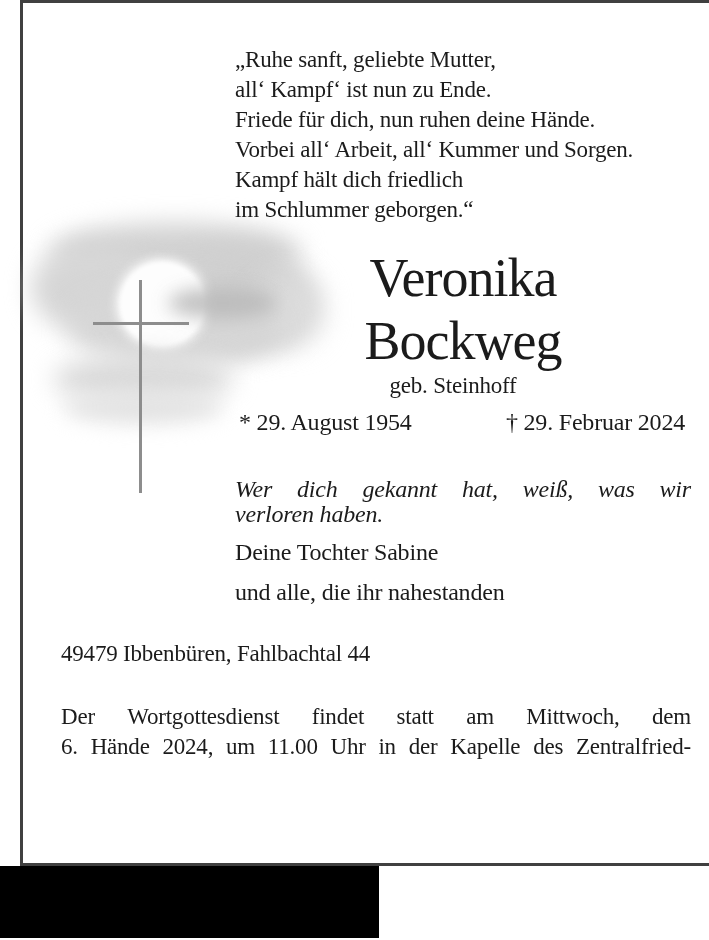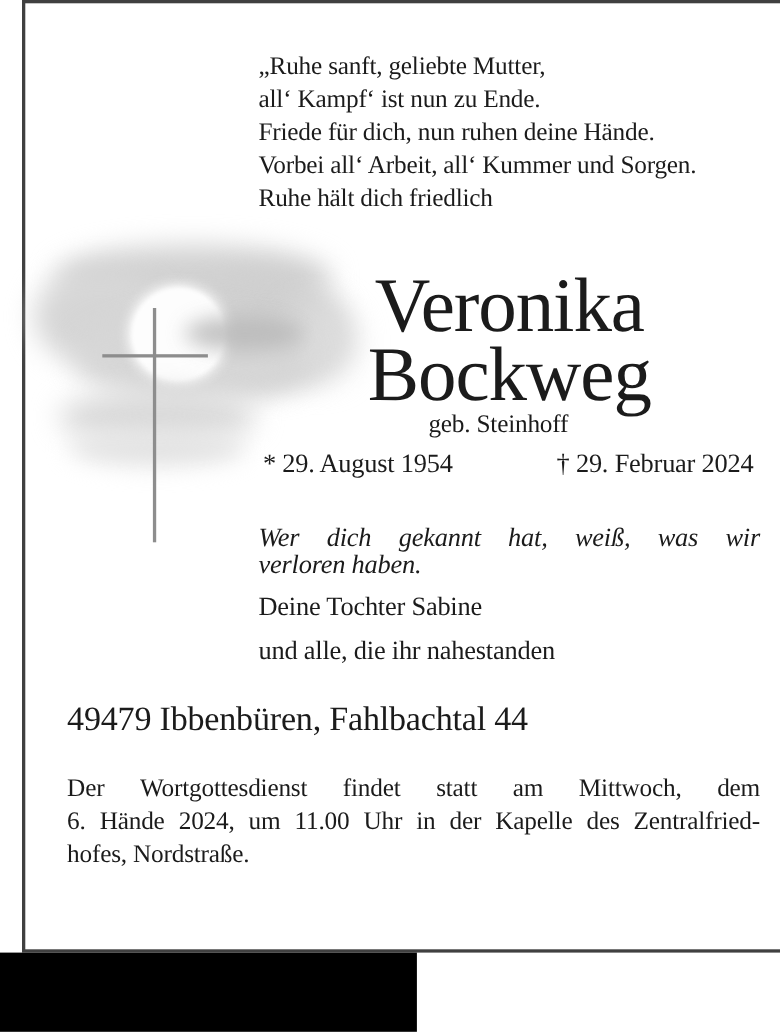--- a/index.html
+++ b/index.html
@@ -32,33 +32,33 @@
   .cross-v { position: absolute; left: 116px; top: 65px; width: 3px; height: 213px; background: #8d8d8d; }
   .cross-h { position: absolute; left: 70px; top: 107px; width: 96px; height: 3px; background: #8d8d8d; }
 
   
   .txt { position: absolute; font-size: 23px; line-height: 30px; letter-spacing: -0.2px; white-space: nowrap; }
 
   .poem { left: 212px; top: 42px; }
 
   .name-block {
     left: 212px; top: 244px; width: 456px; text-align: center;
-    font-size: 70px; line-height: 63px; letter-spacing: -1px; white-space: nowrap;
+    font-size: 54px; line-height: 63px; letter-spacing: -1px; white-space: nowrap;
   }
 
   .maiden { left: 202px; top: 370px; width: 456px; text-align: center; font-size: 23px; line-height: 26px; }
 
   .dates { left: 216px; top: 404px; width: 446px; display: flex; justify-content: space-between;
     font-size: 24px; line-height: 30px; }
 
   .condolence { left: 212px; top: 474px; width: 456px; font-size: 24px; line-height: 25px; font-style: italic; }
   .mourner-1 { left: 212px; top: 537px; font-size: 24px; line-height: 25px; }
   .mourner-2 { left: 212px; top: 577px; font-size: 24px; line-height: 25px; }
 
-  .address { left: 38px; top: 636px; font-size: 31px; line-height: 30px; }
+  .address { left: 38px; top: 636px; font-size: 23px; line-height: 30px; }
   .service { left: 38px; top: 699px; width: 630px; font-size: 23px; line-height: 30px; }
   .closing { left: 38px; top: 807px; font-size: 23px; line-height: 30px; }
 
   .justify { display: flex; justify-content: space-between; white-space: nowrap; }
   .justify span { white-space: pre; }
 
   
   .redaction { position: absolute; left: 0; top: 866px; width: 379px; height: 72px; background: #000000; }
 </style>
 </head>
@@ -80,21 +80,22 @@
       <div class="blob b6"></div>
       <div class="cross-v"></div>
       <div class="cross-h"></div>
     </div>
 
     <div class="txt poem">
       <div>„Ruhe sanft, geliebte Mutter,</div>
       <div>all‘ Kampf‘ ist nun zu Ende.</div>
       <div>Friede für dich, nun ruhen deine Hände.</div>
       <div>Vorbei all‘ Arbeit, all‘ Kummer und Sorgen.</div>
-      <div>Ruhe hält dich friedlich</div>
+      <div>Kampf hält dich friedlich</div>
+      <div>im Schlummer geborgen.“</div>
     </div>
 
     <div class="txt name-block">
       <div>Veronika</div>
       <div>Bockweg</div>
     </div>
 
     <div class="txt maiden">geb. Steinhoff</div>
 
     <div class="txt dates">
@@ -136,21 +137,20 @@
           <span>2024,</span>
           <span>um</span>
           <span>11.00</span>
           <span>Uhr</span>
           <span>in</span>
           <span>der</span>
           <span>Kapelle</span>
           <span>des</span>
           <span>Zentralfried-</span>
         </div>
-      <div>hofes, Nordstraße.</div>
     </div>
 
 
   </div>
 
   <div class="redaction"></div>
 
 </div>
 
 </body></html>

